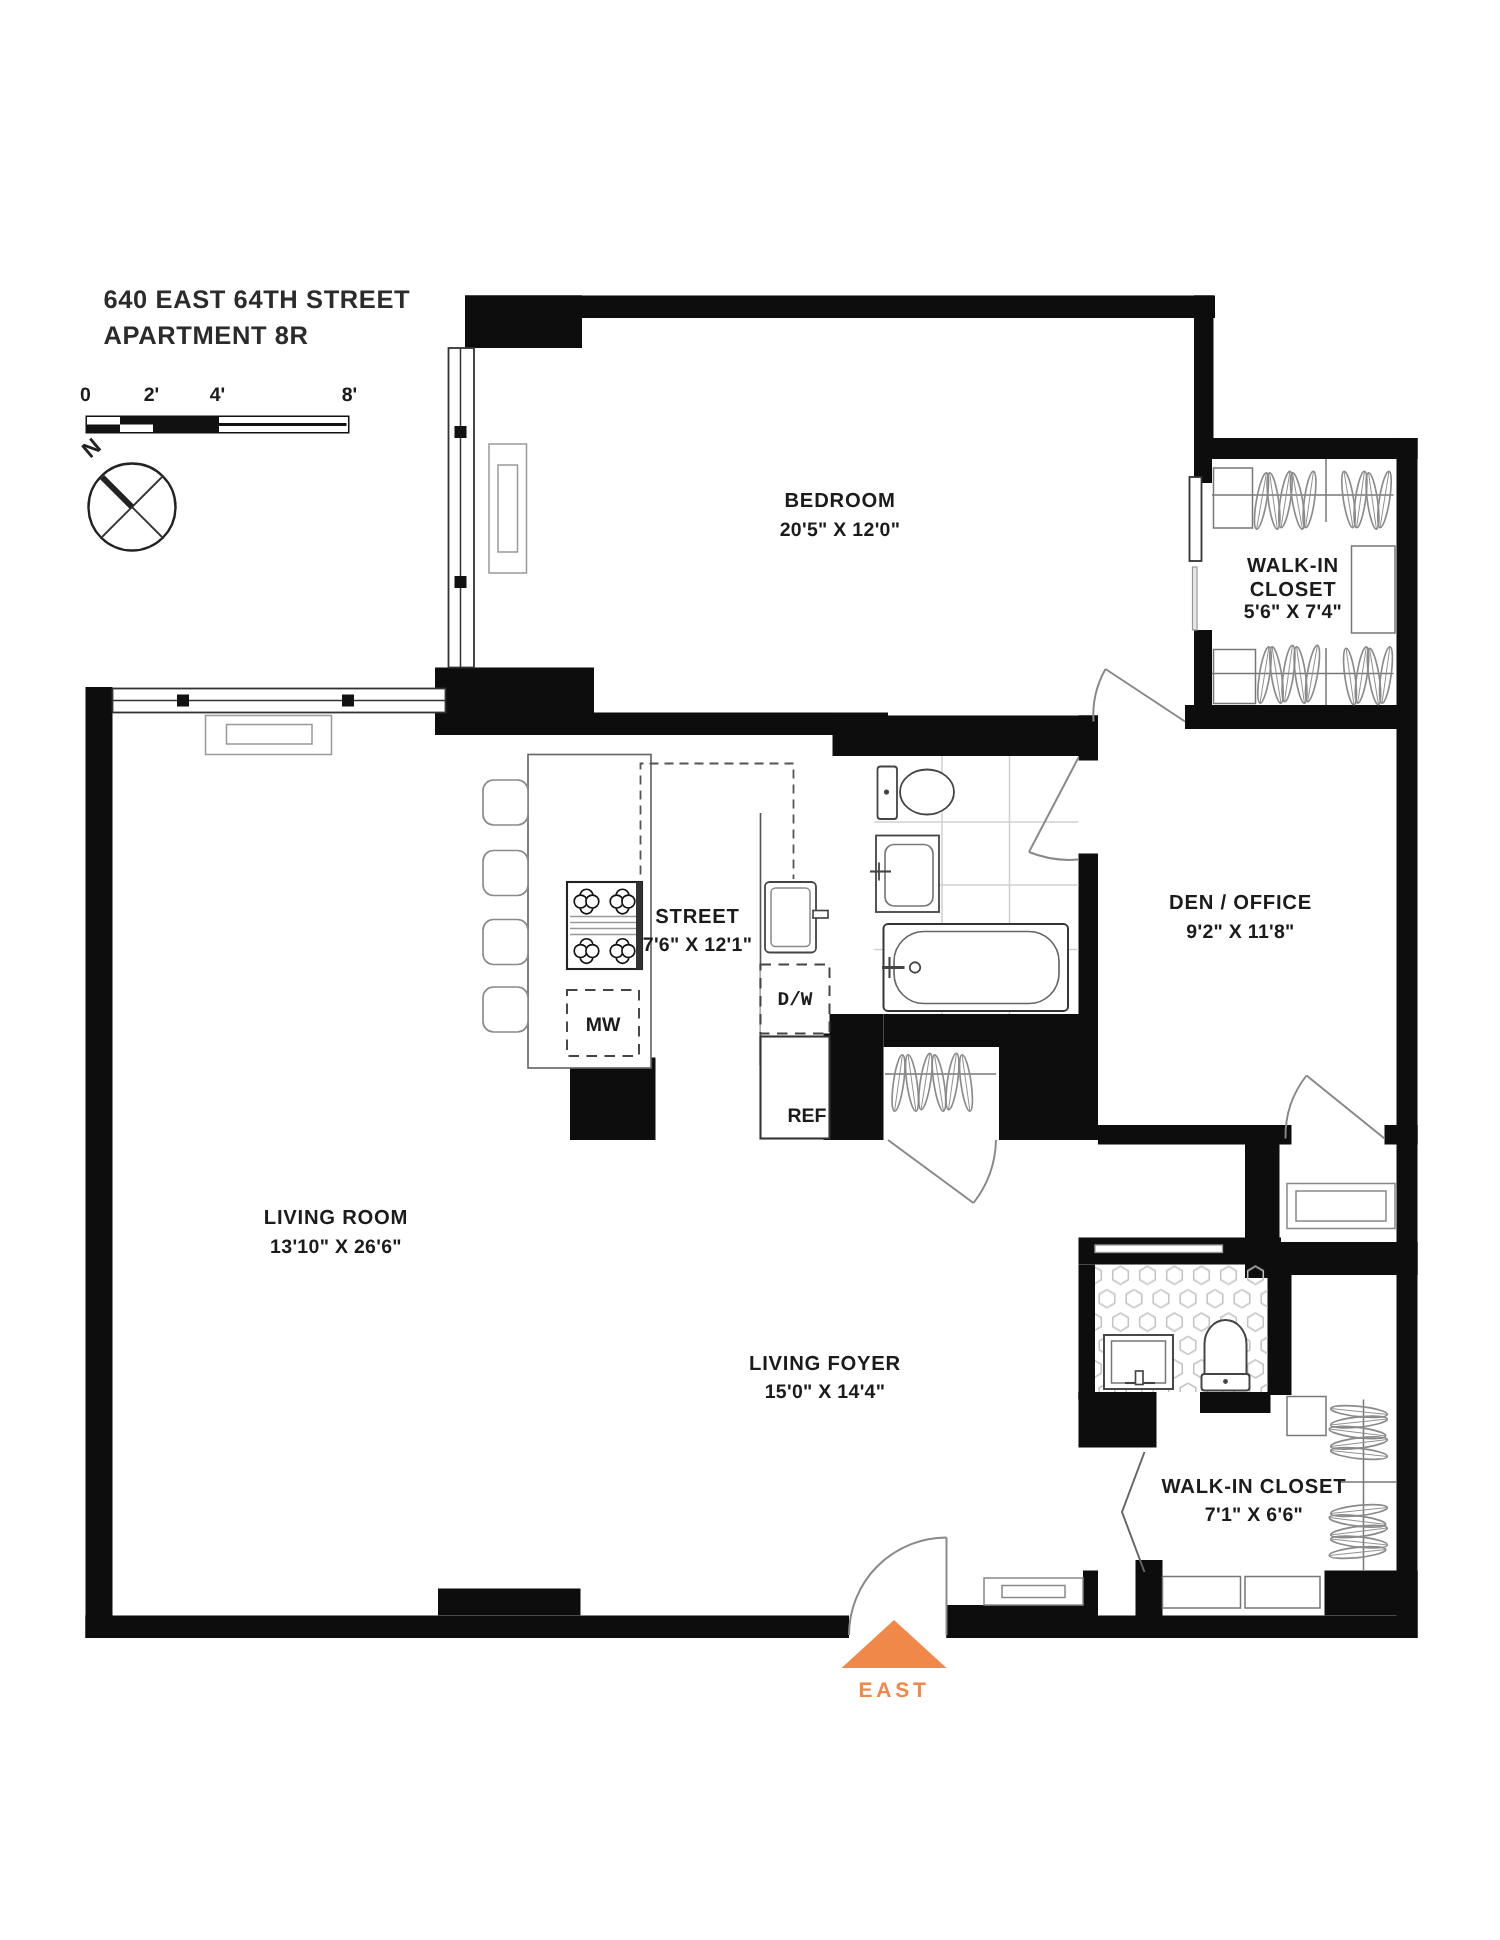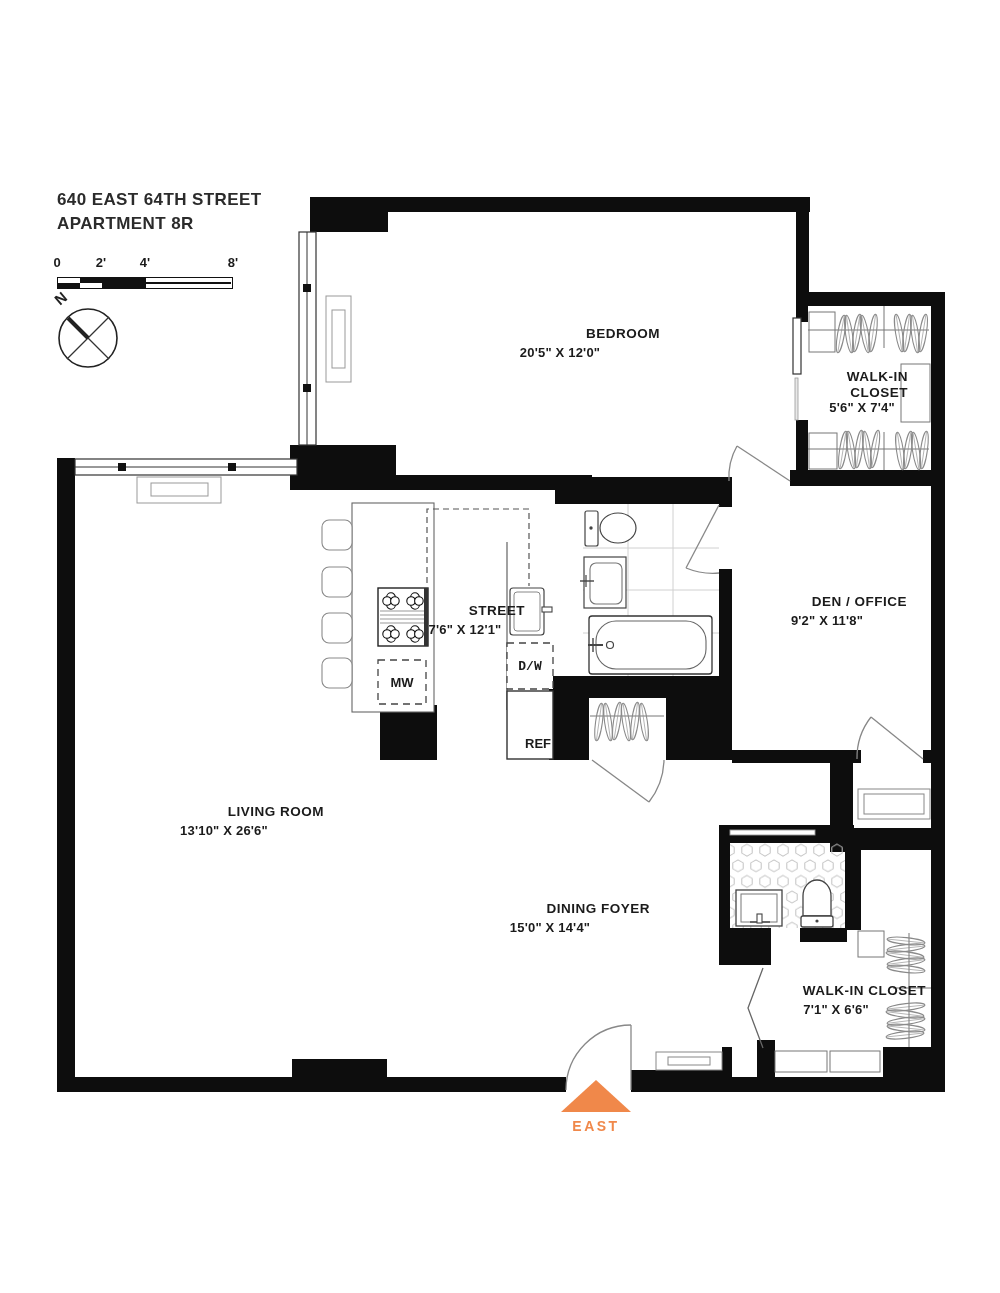--- a/index.html
+++ b/index.html
@@ -1,24 +1,24 @@
 <!DOCTYPE html>
 <html style="--entry-accent: #F0884A; --wall: #0D0D0D;"><head>
 <meta charset="utf-8">
 <style>
   :root{ --wall:#0d0d0d; --entry-accent:#F0884A; }
   html,body{margin:0;padding:0;background:#fff;}
   #canvas{position:relative;width:1000px;height:1293px;background:#fff;overflow:hidden;
           font-family:"Liberation Sans",sans-serif;color:#1b1b1b;}
   #plan-svg{position:absolute;left:0;top:0;width:1000px;height:1293px;}
   .w{fill:var(--wall);}
-  .abs{position:absolute;}
+  .abs{position:absolute;margin-left:12px;}
   .title-line{font-size:17px;font-weight:bold;letter-spacing:.4px;color:#2b2b2b;line-height:24px;}
   .room-label{position:absolute;text-align:center;font-weight:bold;}
-  .room-name{font-size:13.5px;letter-spacing:.5px;line-height:19px;display:block;text-align:right;}
+  .room-name{font-size:13.5px;letter-spacing:.5px;line-height:19px;display:block;}
   .room-dims{font-size:13px;letter-spacing:.2px;line-height:19px;display:block;}
   .tight .room-name,.tight .room-dims{line-height:15.5px;}
   .appliance-label{position:absolute;text-align:center;font-weight:bold;font-size:13px;}
   .entry-label{position:absolute;text-align:center;font-weight:bold;font-size:14px;
                letter-spacing:2.5px;color:var(--entry-accent);}
   
   #scalebar{position:absolute;left:57px;top:277px;width:176px;height:12px;
             border:1.6px solid #111;box-sizing:border-box;background:#fff;}
   #scalebar div{position:absolute;background:#111;}
   .tick{position:absolute;font-size:13px;font-weight:bold;width:30px;text-align:center;}
@@ -338,21 +338,21 @@
   </div>
   <div class="room-label" style="left:747px;top:592px;width:160px;">
     <span class="room-name">DEN / OFFICE</span>
     <span class="room-dims">9'2" X 11'8"</span>
   </div>
   <div class="room-label" style="left:124px;top:762px;width:200px;margin-top:40px;">
     <span class="room-name">LIVING ROOM</span>
     <span class="room-dims">13'10" X 26'6"</span>
   </div>
   <div class="room-label" style="left:450px;top:899px;width:200px;">
-    <span class="room-name">DINING FOYER</span>
+    <span class="room-name">LIVING FOYER</span>
     <span class="room-dims">15'0" X 14'4"</span>
   </div>
   <div class="room-label" style="left:746px;top:981px;width:180px;">
     <span class="room-name">WALK-IN CLOSET</span>
     <span class="room-dims">7'1" X 6'6"</span>
   </div>
 
   <div class="appliance-label" style="left:380px;top:675px;width:44px;">MW</div>
   <div class="appliance-label" style="left:506px;top:659px;width:48px;font-family:Liberation Mono, monospace;">D/W</div>
   <div class="appliance-label" style="left:506px;top:736px;width:64px;">REF</div>

